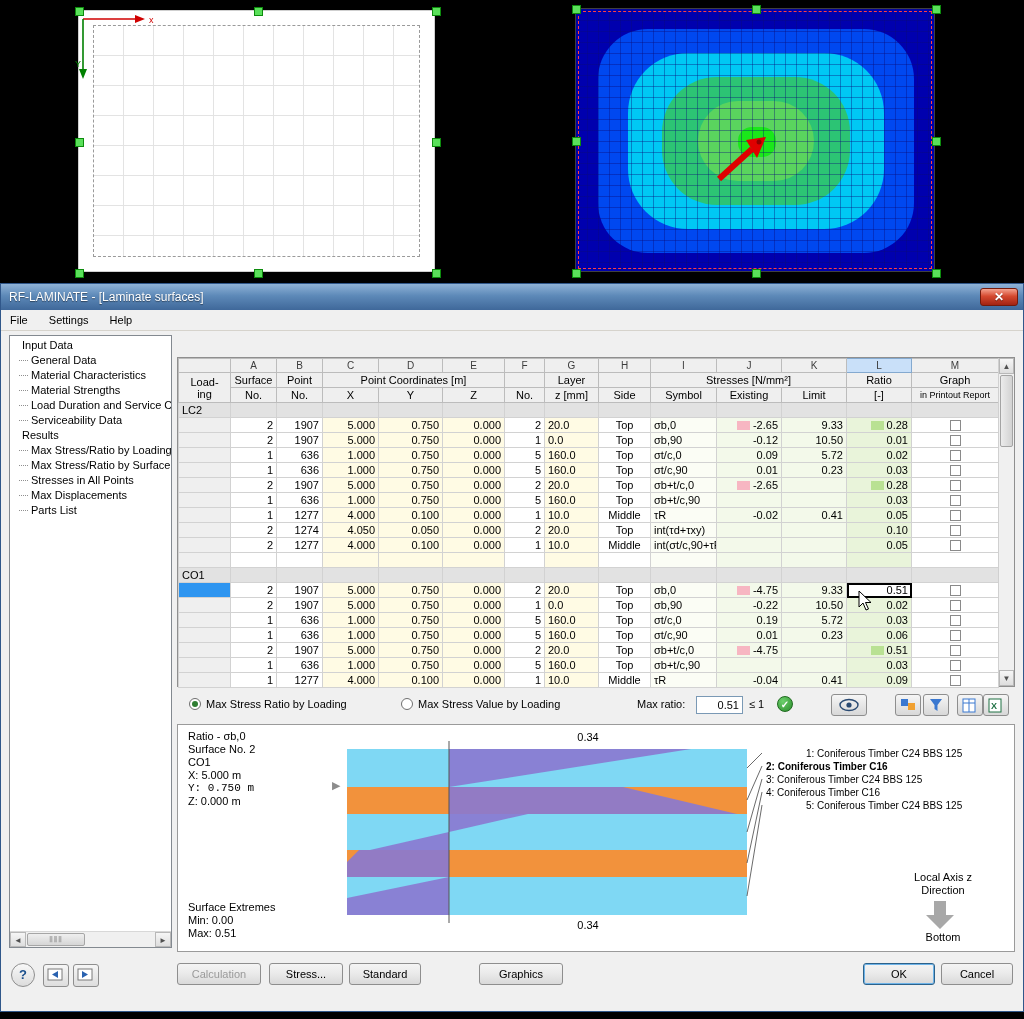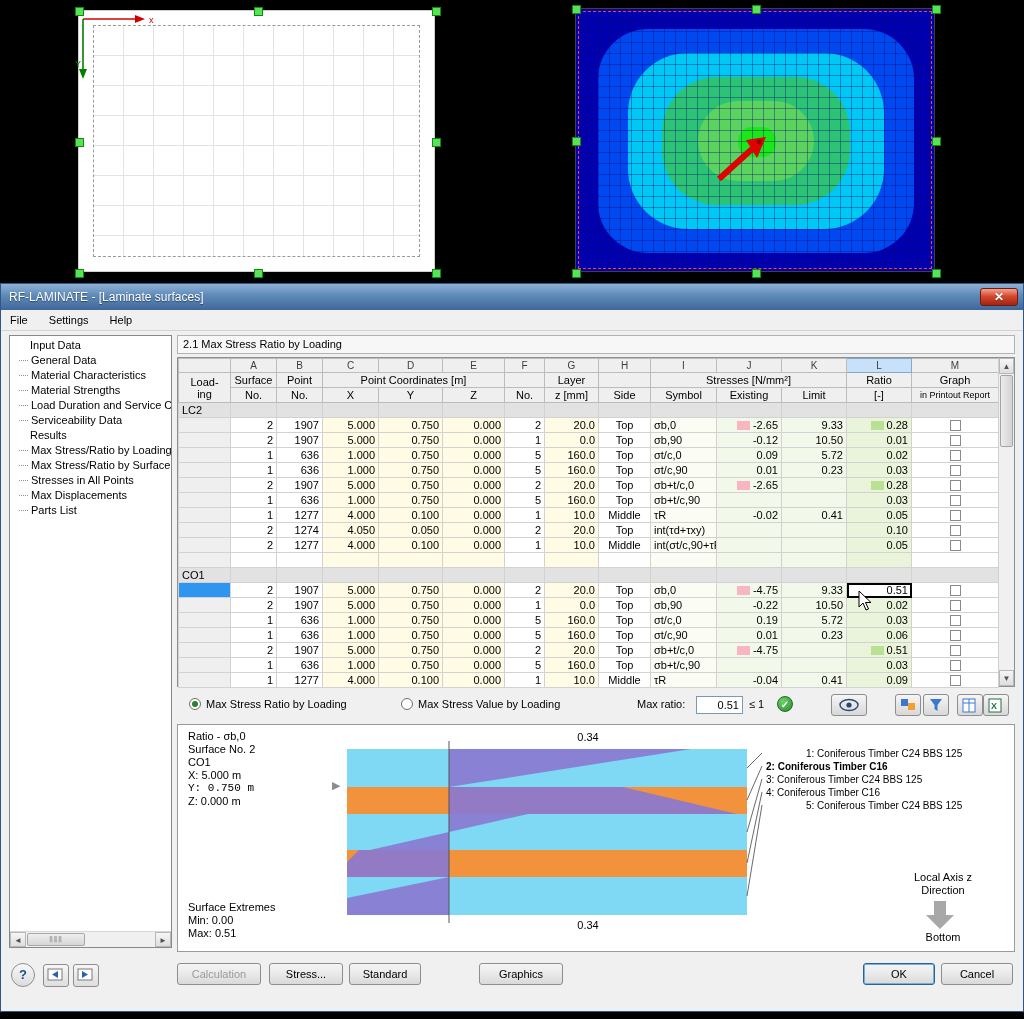--- a/index.html
+++ b/index.html
@@ -35,21 +35,21 @@
     background:linear-gradient(#8fb2d6 0%,#5d89b8 45%,#3f689a 100%);
     color:#fff;font-size:12px;line-height:26px;padding-left:8px;text-shadow:0 1px 1px rgba(0,0,0,.45);}
   #close-btn{position:absolute;right:5px;top:4px;width:38px;height:18px;border-radius:3px;
     background:linear-gradient(#f4a28e,#d5492f 45%,#a22312);border:1px solid #741a0b;
     color:#fff;text-align:center;line-height:16px;font-size:12px;font-weight:bold;}
   #menubar{position:absolute;left:0;top:26px;width:100%;height:21px;background:#f0f0f0;border-bottom:1px solid #d6d3cc;font-size:11px;}
   .menu-item{display:inline-block;padding:4px 9px 0 9px;height:21px;}
 
   
   #tree{position:absolute;left:8px;top:51px;width:163px;height:613px;background:#fff;border:1px solid #838990;font-size:11px;padding-top:2px;}
-  .tree-item{height:15px;line-height:15px;white-space:nowrap;overflow:hidden;padding-left:20px;}
+  .tree-item{height:15px;line-height:15px;white-space:nowrap;overflow:hidden;padding-left:12px;}
   .tree-item.lvl1{padding-left:21px;position:relative;}
   .tree-item.lvl1::before{content:"";position:absolute;left:9px;top:7px;width:9px;border-top:1px dotted #8f8f8f;}
   #tree-hscroll{position:absolute;left:0;right:0;bottom:0;height:16px;background:#f0f0f0;border-top:1px solid #d8d8d8;}
   .harrow{position:absolute;top:0;width:16px;height:15px;text-align:center;font-size:8px;line-height:15px;color:#505050;background:linear-gradient(#f6f6f6,#dedede);border:1px solid #b8b8b8;}
   #hthumb{position:absolute;left:17px;top:1px;width:58px;height:13px;background:linear-gradient(#efefef,#d6d6d6);border:1px solid #a6a6a6;border-radius:2px;
     color:#8a8a8a;font-size:8px;text-align:center;line-height:12px;letter-spacing:1px;}
 
   
   #sec-title{position:absolute;left:176px;top:51px;width:838px;height:19px;background:#f7f7f7;border:1px solid #b2b2b2;font-size:11px;line-height:17px;padding-left:5px;}
 
@@ -59,21 +59,21 @@
   th,td{border:1px solid #d2d2d2;height:15px;padding:0 3px;overflow:hidden;white-space:nowrap;font-weight:normal;}
   thead th{background:#efefef;border-color:#bcbcbc;text-align:center;}
   tr.letters th{height:14px;font-size:10px;color:#3c3c3c;}
   th.hl{background:#c9e0f9;border-color:#84a9cf;}
   th.sub-report{font-size:9px;}
   .ld1,.ld2{display:block;line-height:12px;text-align:center;}
   .c0{background:#efefef;text-align:left;}
   .c1,.c2{background:#fff;text-align:right;}
   .c3,.c4,.c5{background:#fffbe4;text-align:right;}
   .c6{background:#fff;text-align:right;}
-  .c7{background:#fffbe4;text-align:right;}
+  .c7{background:#fffbe4;}
   .c8{background:#fff;text-align:center;}
   .c9{background:#fbfdf5;text-align:left;}
   .c10,.c11{background:#f3f9ea;text-align:right;}
   .c12{background:#e9f4da;text-align:right;}
   .c13{background:#fff;text-align:center;}
   tr.sec td{background:#e2e2e2;}
   tr.selected td.c0{background:#2e95f0;}
   td.focus{outline:2px solid #000;outline-offset:-2px;background:#fff;}
   .chip{display:inline-block;width:13px;height:9px;margin-right:3px;vertical-align:-1px;}
   .chip.pink{background:#f7b6c2;}
@@ -189,21 +189,20 @@
         <div class="tree-item lvl1"><span>Stresses in All Points</span></div>
         <div class="tree-item lvl1"><span>Max Displacements</span></div>
         <div class="tree-item lvl1"><span>Parts List</span></div>
         <div id="tree-hscroll">
           <div class="harrow" style="left: 0px;">◄</div>
           <div id="hthumb">⦀⦀⦀</div>
           <div class="harrow" style="right: 0px;">►</div>
         </div>
       </div>
 
-    <div id="sec-title">2.1 Max Stress Ratio by Loading</div>
 
     <div id="table-wrap">
       <table>
         <colgroup>
           <col style="width:52px">
             <col style="width:46px">
             <col style="width:46px">
             <col style="width:56px">
           <col style="width:64px">
             <col style="width:62px">

